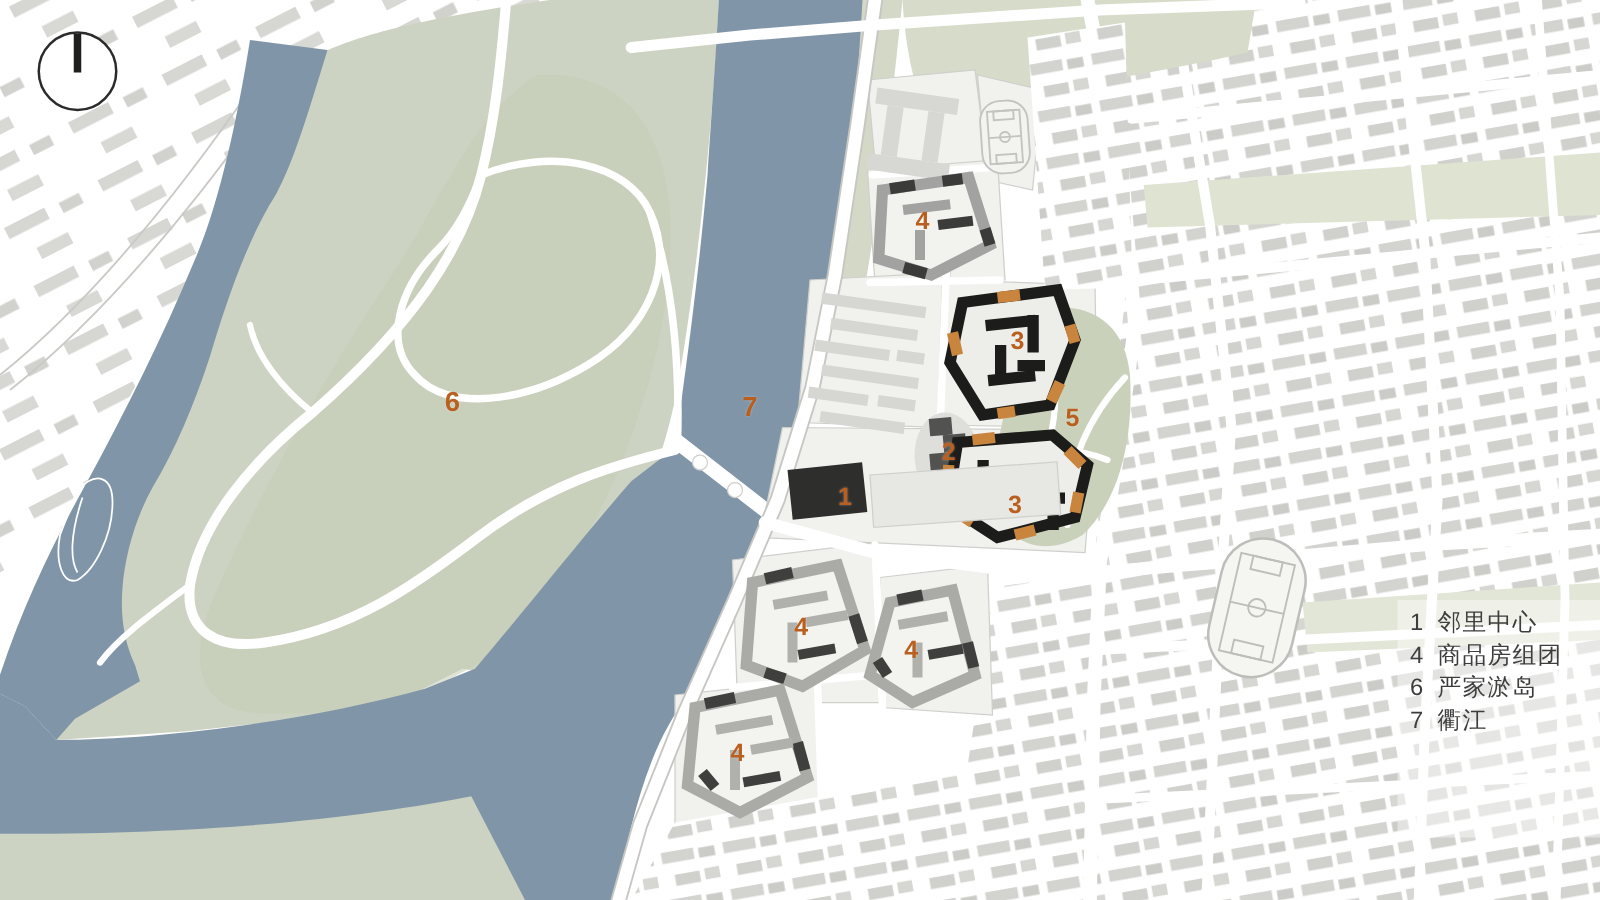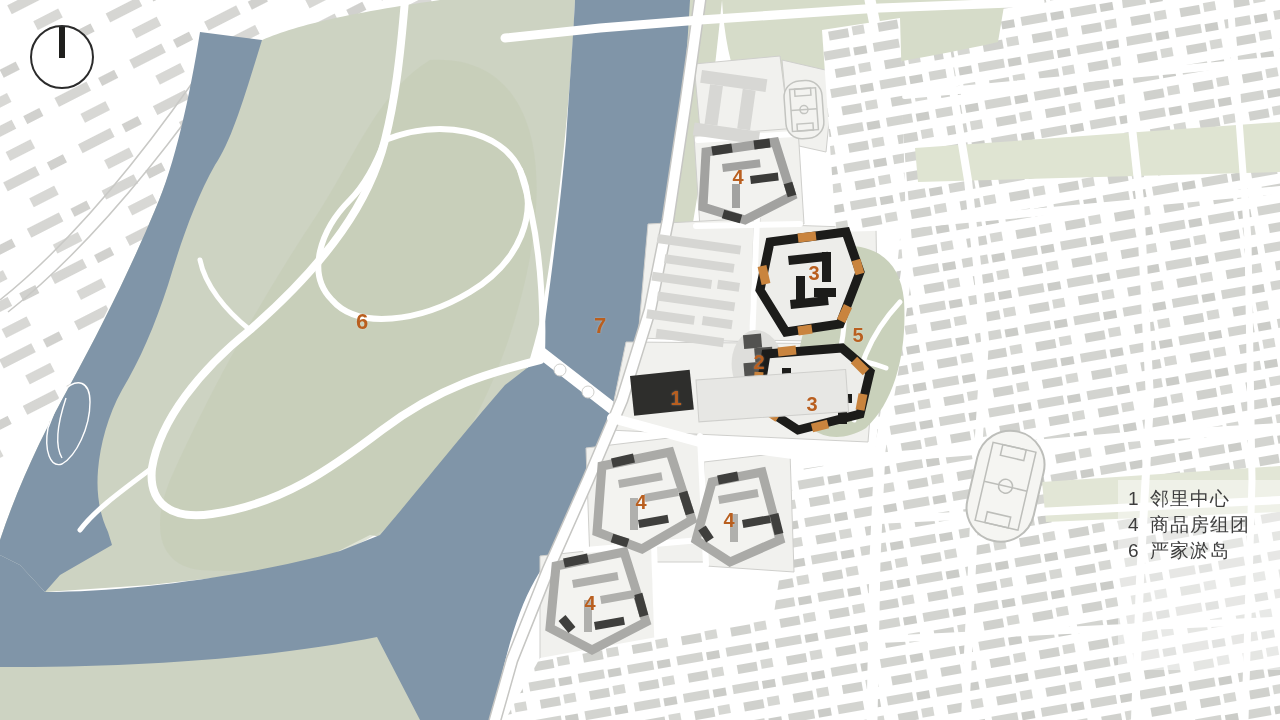--- a/index.html
+++ b/index.html
@@ -309,15 +309,18 @@
 <div id="legend">
   <div class="legend-row">
     <span class="lnum">1</span><span>邻里中心</span>
   </div>
   <div class="legend-row">
     <span class="lnum">4</span><span>商品房组团</span>
   </div>
   <div class="legend-row">
     <span class="lnum">6</span><span>严家淤岛</span>
   </div>
+  <div class="legend-row">
+    <span class="lnum">7</span><span>衢江</span>
+  </div>
 </div>
 
 </div>
 
 </body></html>

